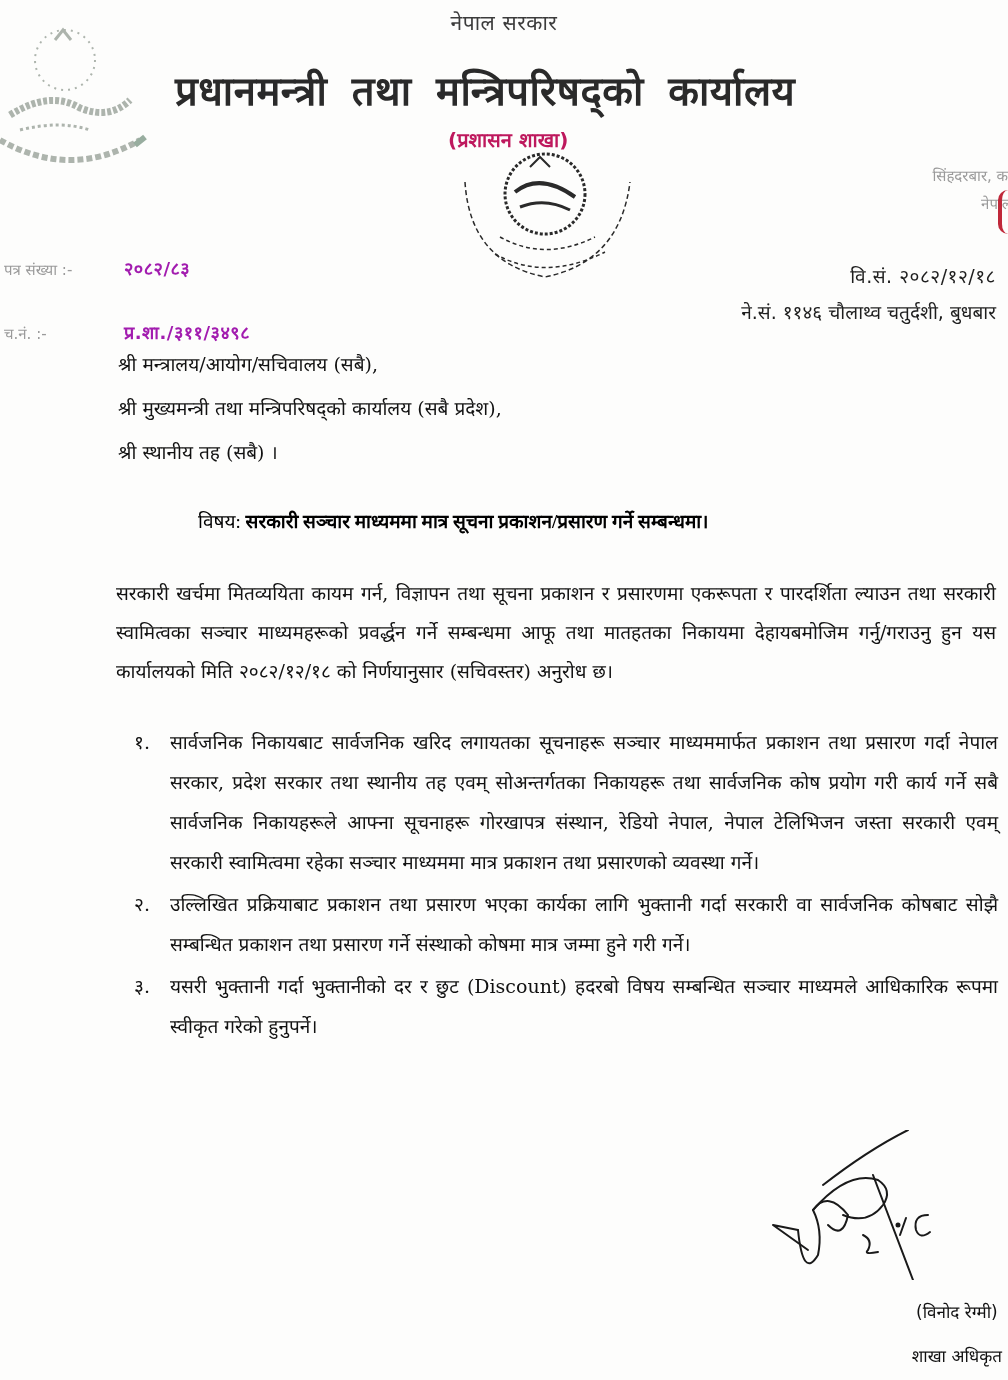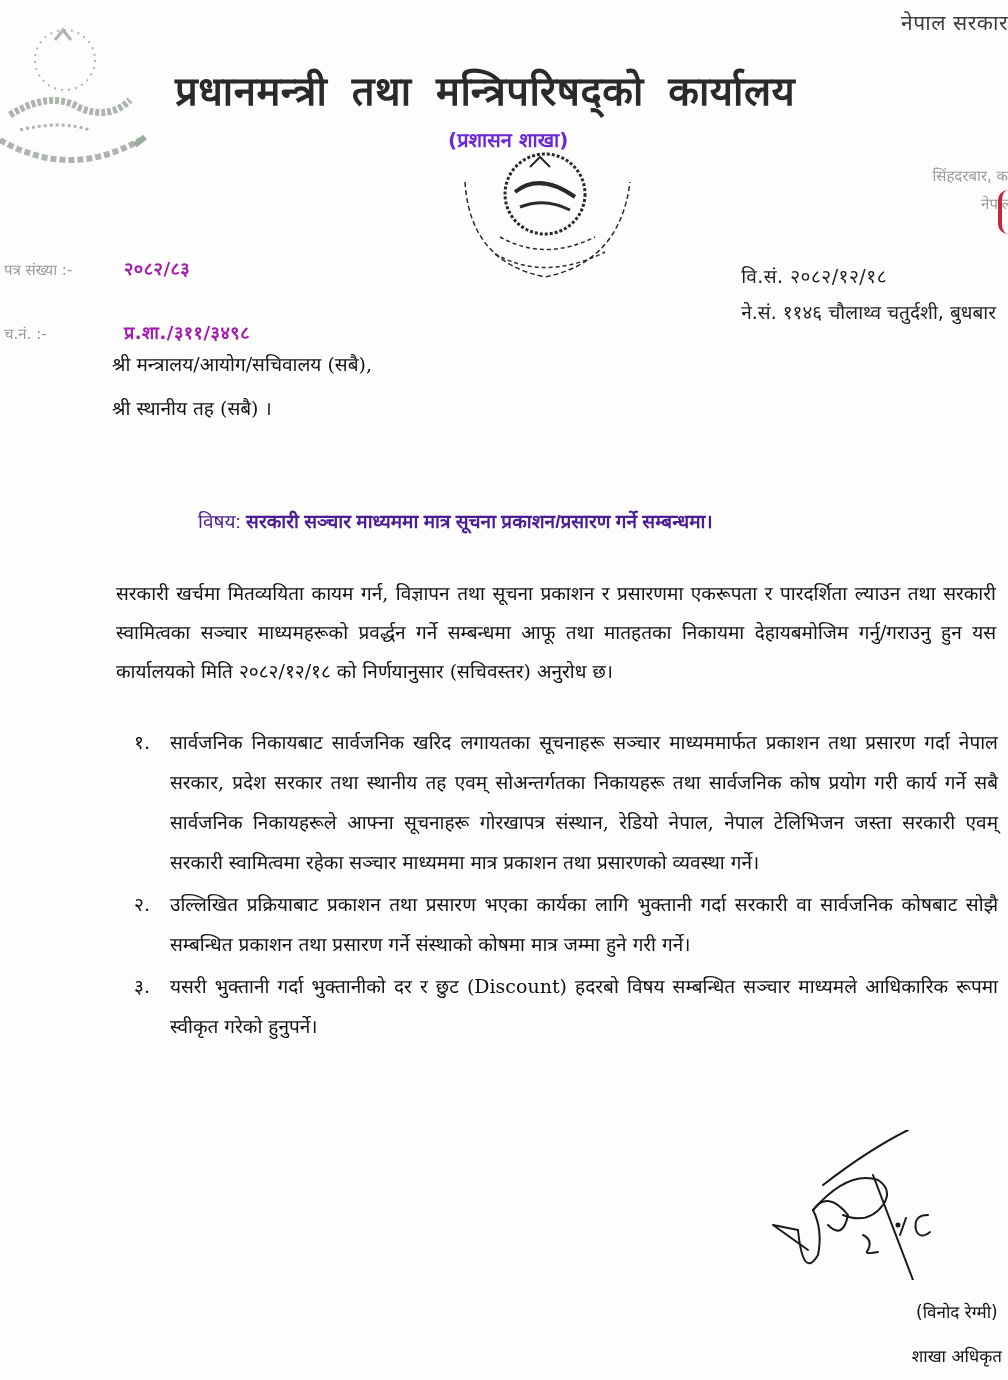--- a/index.html
+++ b/index.html
@@ -26,21 +26,21 @@
       left: -10px;
       top: 20px;
       width: 165px;
       height: 150px;
     }
     .gov-name {
       position: absolute;
       top: 8px;
       left: 0;
       width: 1008px;
-      text-align: right;
+      text-align: center;
       font-family: "DejaVu Sans", sans-serif;
       font-size: 21px;
       color: #3c3c3c;
       letter-spacing: 0.5px;
     }
     .office-name {
       position: absolute;
       top: 62px;
       left: 175px;
       width: 720px;
@@ -51,21 +51,21 @@
       letter-spacing: 0.5px;
       white-space: nowrap;
     }
     .branch-name {
       position: absolute;
       top: 126px;
       left: 448px;
       font-family: "DejaVu Sans", sans-serif;
       font-size: 20px;
       font-weight: bold;
-      color: #6d28d9;
+      color: #be185d;
       white-space: nowrap;
     }
     .seal-center {
       position: absolute;
       left: 445px;
       top: 142px;
       width: 200px;
       height: 150px;
     }
     .addr-right {
@@ -108,43 +108,43 @@
     .ref-value {
       font-size: 18px;
       font-weight: bold;
       color: #a21caf;
       letter-spacing: 0.5px;
     }
     .date-block {
       position: absolute;
       top: 258px;
       right: 12px;
-      text-align: left;
+      text-align: right;
       font-family: "DejaVu Sans", sans-serif;
       font-size: 19px;
       color: #1e1e1e;
       line-height: 36px;
     }
     .date-block .date-bs { letter-spacing: 0.5px; }
     .recipients {
       position: absolute;
       top: 342px;
-      left: 112px;
+      left: 118px;
       font-family: "DejaVu Serif", serif;
       font-size: 19px;
       line-height: 44px;
       color: #111;
     }
     .subject {
       position: absolute;
       top: 508px;
       left: 198px;
-      font-family: Liberation Sans, sans-serif;
-      font-size: 19px;
-      color: #4c1d95;
+      font-family: Liberation Serif, serif;
+      font-size: 19px;
+      color: #000000;
       white-space: nowrap;
       text-align: center;
     }
     .subject .subj-label { font-weight: normal; }
     .subject .subj-text { font-weight: bold; }
     .body-para {
       position: absolute;
       top: 574px;
       left: 116px;
       width: 880px;
@@ -243,20 +243,21 @@
     </div>
   </div>
 
   <div class="date-block">
     <div class="date-bs">वि.सं. २०८२/१२/१८</div>
     <div>ने.सं. ११४६ चौलाथ्व चतुर्दशी, बुधबार</div>
   </div>
 
   <div class="recipients">
     <div>श्री मन्त्रालय/आयोग/सचिवालय (सबै),</div>
+    <div>श्री मुख्यमन्त्री तथा मन्त्रिपरिषद्को कार्यालय (सबै प्रदेश),</div>
     <div>श्री स्थानीय तह (सबै) ।</div>
   </div>
 
   <div class="subject">
     <span class="subj-label">विषय:</span><span class="subj-text"> सरकारी सञ्चार माध्यममा मात्र सूचना प्रकाशन/प्रसारण गर्ने सम्बन्धमा।</span>
   </div>
 
   <div class="body-para">सरकारी खर्चमा मितव्ययिता कायम गर्न, विज्ञापन तथा सूचना प्रकाशन र प्रसारणमा एकरूपता र पारदर्शिता ल्याउन तथा सरकारी स्वामित्वका सञ्चार माध्यमहरूको प्रवर्द्धन गर्ने सम्बन्धमा आफू तथा मातहतका निकायमा देहायबमोजिम गर्नु/गराउनु हुन यस कार्यालयको मिति २०८२/१२/१८ को निर्णयानुसार (सचिवस्तर) अनुरोध छ।</div>
 
   <div class="points">

